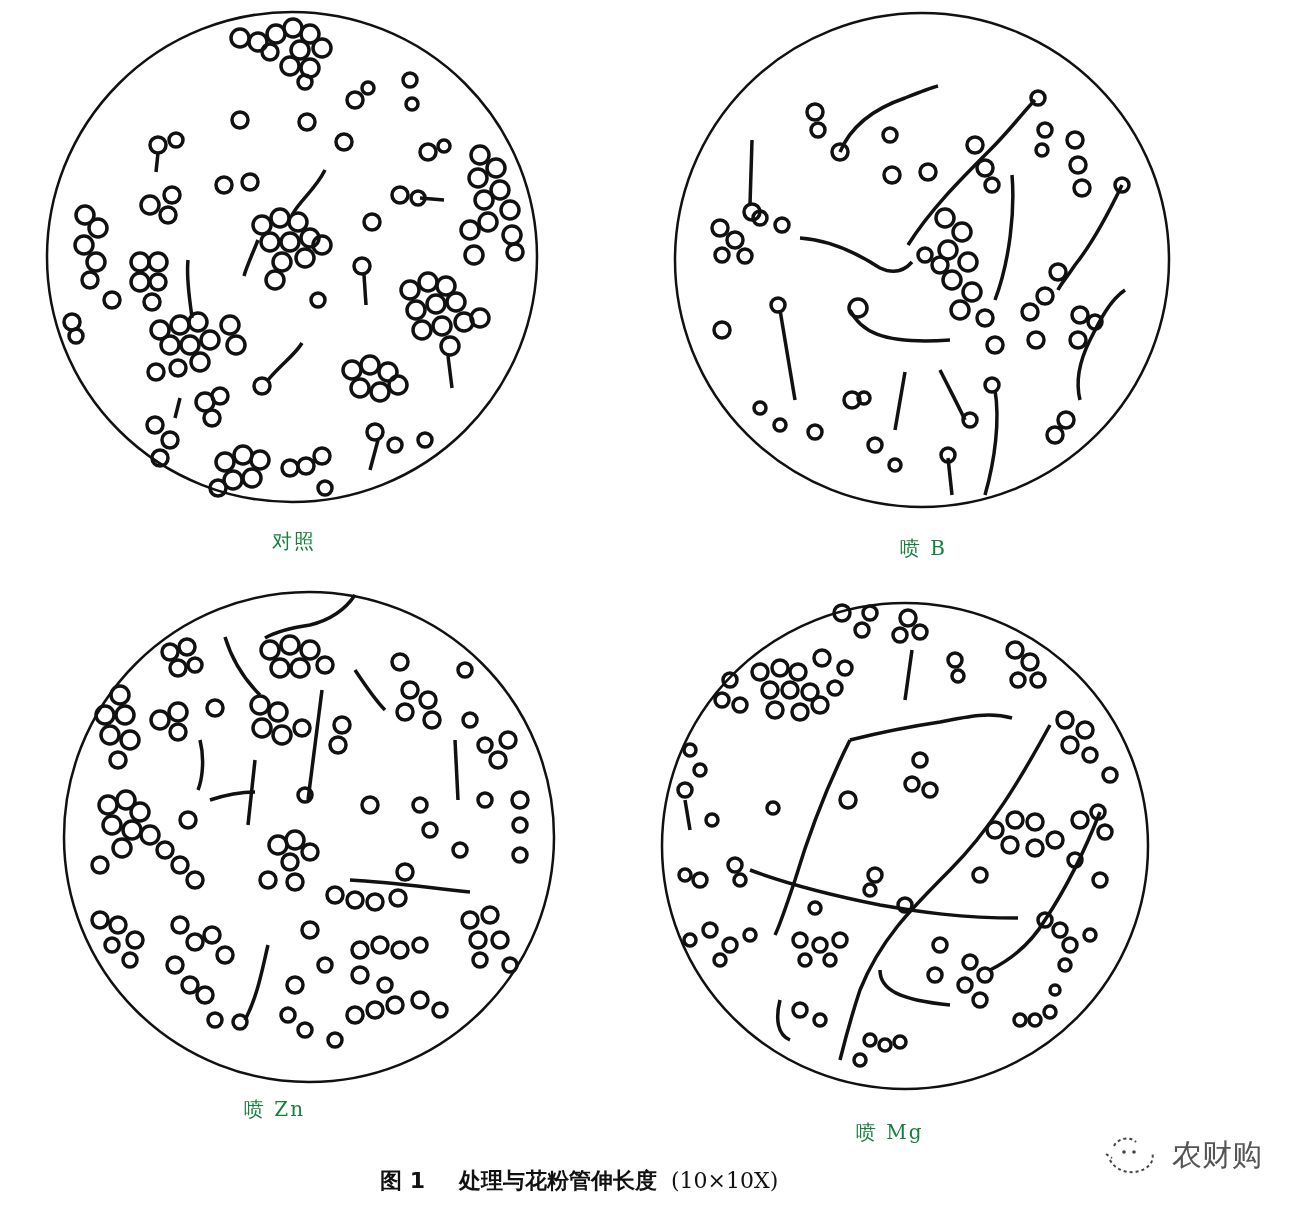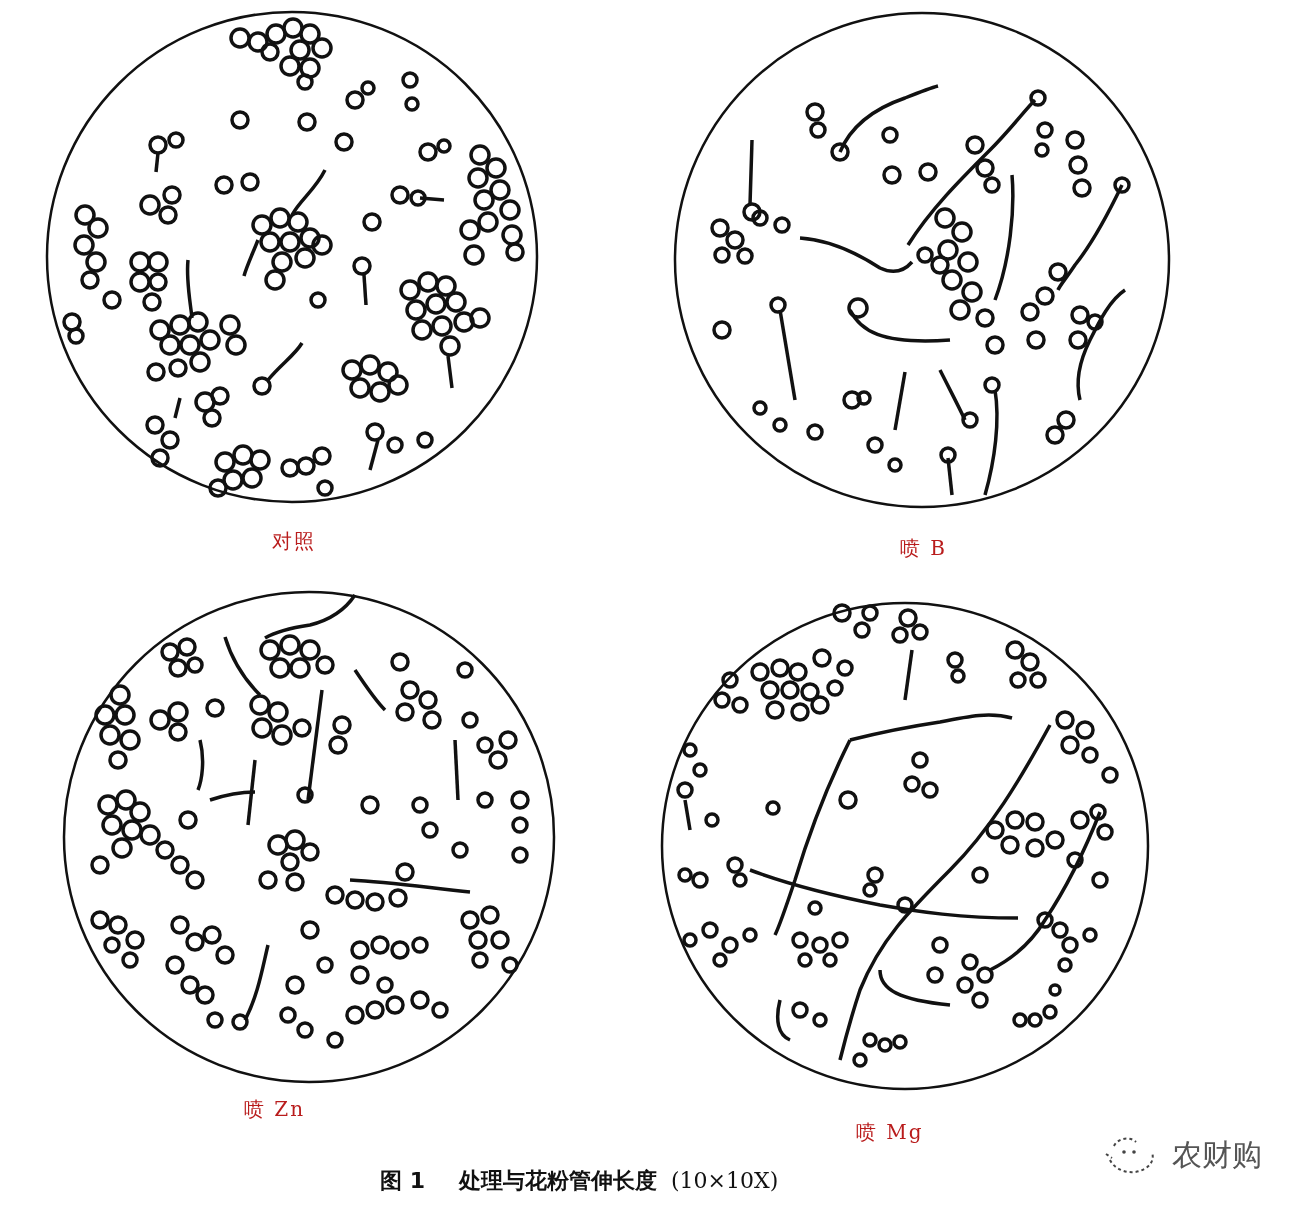--- a/index.html
+++ b/index.html
@@ -1,20 +1,20 @@
 <!DOCTYPE html>
 <html><head>
 <meta charset="utf-8">
 <style>
   html, body { margin:0; padding:0; background:#ffffff; }
   body { width:1310px; height:1212px; position:relative; overflow:hidden;
          font-family:"DejaVu Serif", "Liberation Serif", serif; color:#111; }
   .panel { position:absolute; }
   .panel svg { position:absolute; left:0; top:0; overflow:visible; }
-  .label { position:absolute; font-size:20px; color:#b91c1c; white-space:nowrap; letter-spacing:2px; }
+  .label { position:absolute; font-size:20px; color:#15803d; white-space:nowrap; letter-spacing:2px; }
   .caption { position:absolute; left:380px; top:1166px; font-size:22px; font-weight:bold;
              white-space:nowrap; color:#111; font-family:"DejaVu Sans", "Liberation Sans", sans-serif; }
   .caption .num { margin-right:34px; }
   .caption .mag { font-weight:normal; font-family:"DejaVu Serif", serif;margin-left:14px; }
   .watermark { position:absolute; left:1100px; top:1132px; display:flex; align-items:center; gap:10px;
                color:#555; font-size:30px; font-family:"DejaVu Sans", sans-serif; }
   .wm-icon { width:62px; height:46px; }
 </style>
 </head>
 <body>

